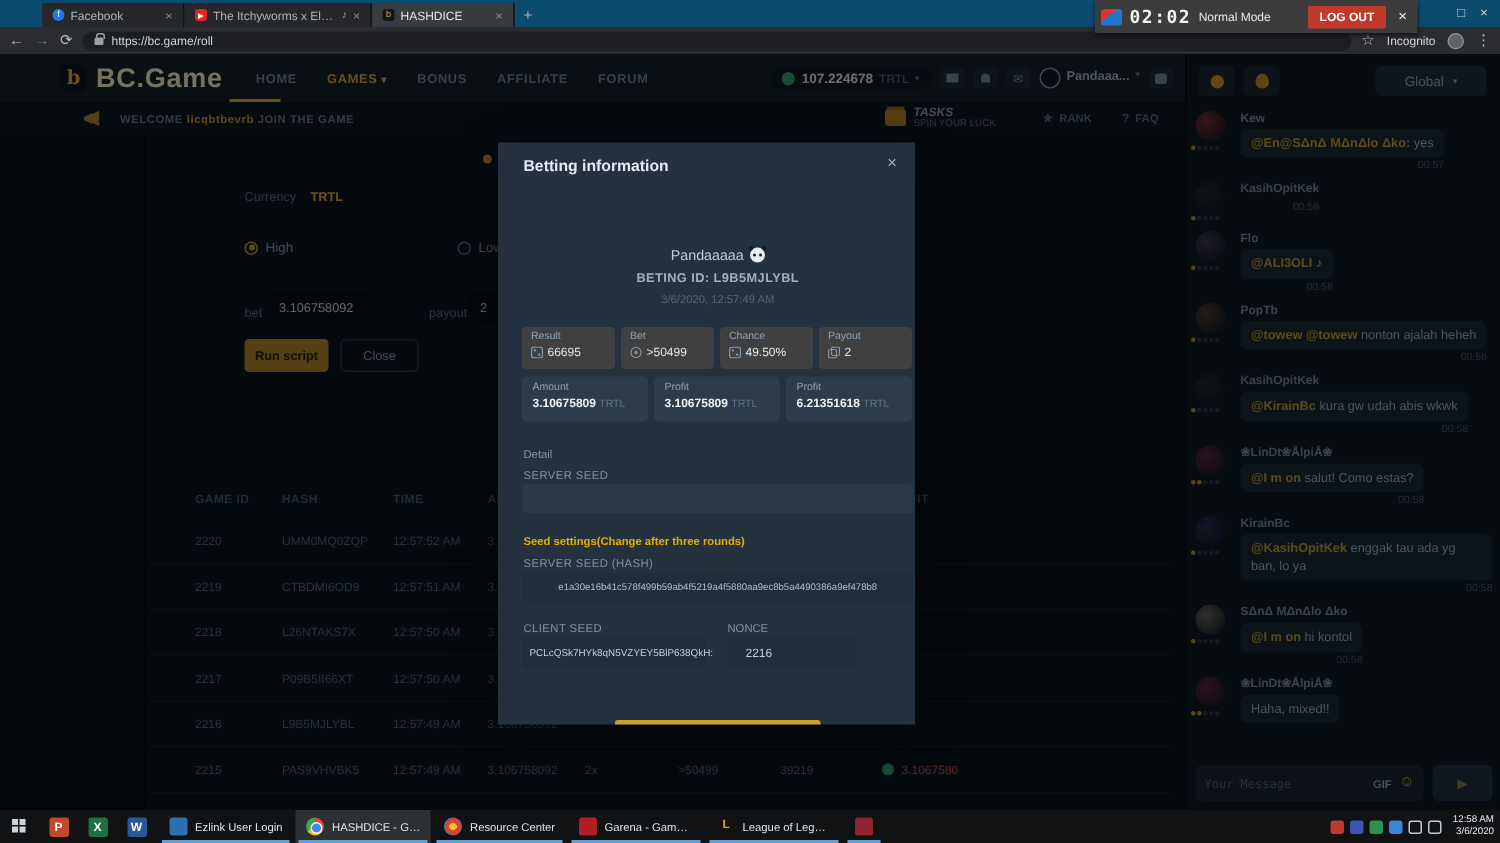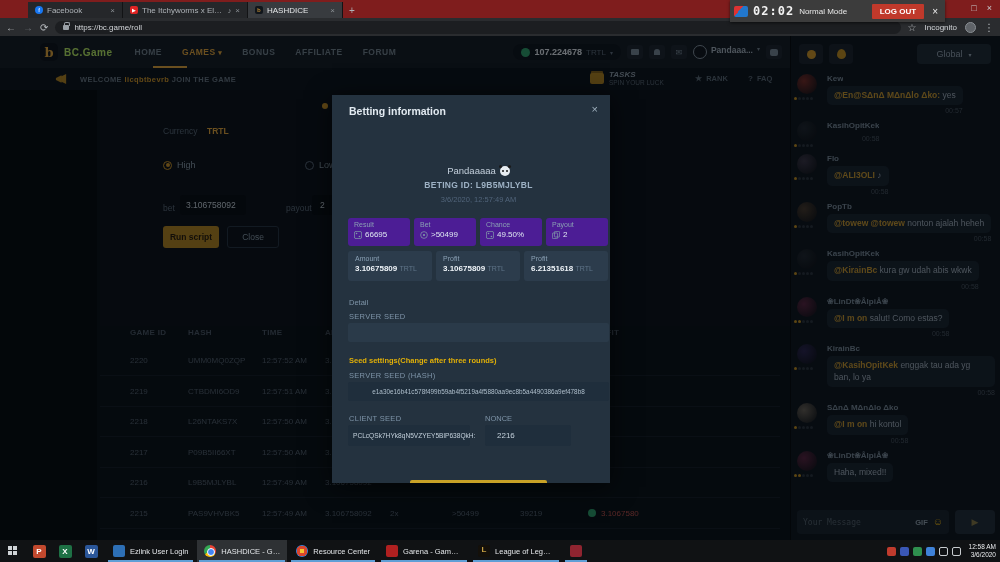--- a/index.html
+++ b/index.html
@@ -1,20 +1,20 @@
 <!DOCTYPE html>
 <html><head>
 <meta charset="utf-8">
 <style>
   * { margin:0; padding:0; box-sizing:border-box; }
   html,body { width:1000px; height:562px; background:#000; font-family:"Liberation Sans",sans-serif; overflow:hidden; }
   #screen { position:relative; width:1000px; height:562px; background:#0b0f14; }
 
   
-  #tabstrip { position:absolute; left:0; top:0; width:1000px; height:18px; background:#7f1d1d; display:flex; align-items:flex-end; }
+  #tabstrip { position:absolute; left:0; top:0; width:1000px; height:18px; background:#0c4a6e; display:flex; align-items:flex-end; }
   .tab { height:16px; display:flex; align-items:center; gap:4px; padding:0 7px; font-size:8px; color:#aeb3b8; background:#25272a; border-right:1px solid #121315; max-width:125px; min-width:95px; }
   .tab.active { background:#383b3f; color:#e4e6e8; }
   .tab .fav { width:8px; height:8px; border-radius:2px; flex:0 0 auto; display:flex; align-items:center; justify-content:center; font-size:6px; color:#fff; }
   .tab .t-title { white-space:nowrap; overflow:hidden; text-overflow:ellipsis; flex:1; }
   .tab .t-close { color:#8a8f94; font-size:8px; flex:0 0 auto; }
   .tab .t-audio { color:#9aa0a5; font-size:7px; flex:0 0 auto; }
   .newtab-btn { color:#aeb3b8; font-size:10px; margin:0 0 2px 6px; }
   
   #timer-widget { position:absolute; left:730px; top:0; height:22px; width:215px; background:#3c3c3c; display:flex; align-items:center; gap:5px; padding:0 4px; z-index:20; box-shadow:0 1px 3px rgba(0,0,0,.6); }
   #timer-logo { width:14px; height:11px; background:linear-gradient(135deg,#d33 40%,#2277cc 40%); border-radius:2px; }
@@ -36,21 +36,21 @@
   #incognito-label { font-size:8px; color:#d2d5d8; }
   #incognito-avatar { width:11px; height:11px; border-radius:50%; background:#5f6368; border:1px solid #8a8f94; }
 
   
   #page { position:absolute; left:0; top:36px; width:1000px; height:504px; background:#0b1016; overflow:hidden; }
   #left-strip { position:absolute; left:0; top:54px; width:97px; height:450px; background:#06090d; }
 
   #site-header { position:absolute; left:0; top:0; width:790px; height:32px; background:#151b23; display:flex; align-items:center; }
   #logo { display:flex; align-items:center; gap:6px; margin-left:40px; }
   #logo-mark { width:18px; height:18px; border-radius:5px; background:#0e1319; color:#e9a83a; font-weight:bold; font-size:13px; display:flex; align-items:center; justify-content:center; font-family:"DejaVu Serif",serif; }
-  #logo-text { font-size:10px; font-weight:bold; color:#bef264; letter-spacing:.5px;text-align:center; }
+  #logo-text { font-size:18px; font-weight:bold; color:#fef9c3; letter-spacing:.5px;text-align:center; }
   #main-nav { display:flex; gap:20px; margin-left:22px; }
   .nav-item { font-size:8.5px; font-weight:bold; color:#77858f; letter-spacing:.5px; position:relative; }
   .nav-item.accent { color:#e9a83a; }
   .nav-item .caret { font-size:7px; }
   #games-underline { position:absolute; left:153px; bottom:0; width:34px; height:2px; background:#e9a83a; }
   #header-right { position:absolute; right:8px; top:0; height:32px; display:flex; align-items:center; gap:6px; }
   #balance-pill { display:flex; align-items:center; gap:4px; background:#0f141b; border-radius:10px; padding:3px 8px; }
   .coin { width:9px; height:9px; border-radius:50%; background:#2fa36b; display:inline-block; flex:0 0 auto; }
   #balance-amount { font-size:9px; color:#e8eef3; font-weight:bold; }
   #balance-cur { font-size:8px; color:#5f6e7c; }
@@ -128,21 +128,21 @@
   #modal { position:absolute; left:332px; top:59px; width:278px; height:388px; background:#24323f; z-index:60; box-shadow:0 4px 24px rgba(0,0,0,.6);text-decoration:underline; }
   #modal-title { position:absolute; left:17px; top:10px; font-size:10.5px; font-weight:bold; color:#e2eaf1; }
   #modal-close { position:absolute; right:12px; top:8px; font-size:11px; color:#9fb0be; }
   #m-player { position:absolute; left:0; top:70px; width:293px; text-align:center; font-size:9.5px; color:#c3cfdb; }
   .panda { display:inline-block; width:10px; height:10px; background:#e8edf2; border-radius:50%; position:relative; vertical-align:-2px; margin-left:4px; }
   .panda:before { content:""; position:absolute; left:-1px; top:-1px; width:3px; height:3px; background:#1a1a1a; border-radius:50%; box-shadow:9px 0 0 #1a1a1a; }
   .panda:after { content:""; position:absolute; left:2px; top:4px; width:2px; height:2px; background:#1a1a1a; border-radius:50%; box-shadow:4px 0 0 #1a1a1a; }
   #m-betid { position:absolute; left:0; top:85px; width:293px; text-align:center; font-size:8.5px; font-weight:bold; color:#9db1c4; letter-spacing:.3px; }
   #m-date { position:absolute; left:0; top:100px; width:293px; text-align:center; font-size:7.5px; color:#51647a; }
   #m-stats { position:absolute; left:16px; top:123px; width:261px; display:flex; gap:4px; }
-  .stat-card { width:62px; height:28px; background:#4c1d95; border-radius:3px; padding:3px 6px; }
+  .stat-card { width:62px; height:28px; background:#404040; border-radius:3px; padding:3px 6px; }
   .stat-label { font-size:7px; color:#8aa0b4; }
   .stat-val { display:flex; align-items:center; gap:3px; font-size:8px; color:#dfe9f2; margin-top:2px; }
   .stat-ic { width:8px; height:8px; flex:0 0 auto; }
   #m-amounts { position:absolute; left:16px; top:156px; width:261px; display:flex; gap:4px; }
   .amt-card { width:84px; height:30px; background:#2c3c4c; border-radius:3px; padding:4px 7px; }
   .amt-label { font-size:7px; color:#8aa0b4; }
   .amt-val { font-size:8px; font-weight:bold; color:#eef3f8; margin-top:2px; }
   .amt-unit { font-weight:normal; color:#5f7488; font-size:7px; }
   .m-sec { position:absolute; left:17px; font-size:7.5px; color:#7e94a8;text-align:right; }
   #m-detail-label { top:203px; }

